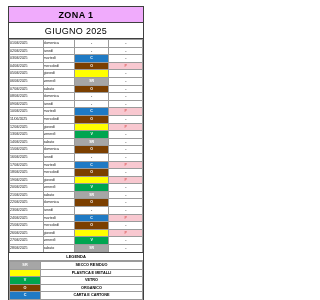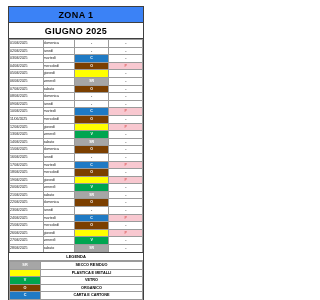--- a/index.html
+++ b/index.html
@@ -14,33 +14,33 @@
   .frame{
     position:absolute;left:8px;top:6px;width:136px;
     border:1px solid #3f3f3f;
     box-sizing:border-box;
   }
 
   .title-row{
     height:15px;
     border-bottom:1px solid #3f3f3f;
     display:flex;align-items:center;justify-content:center;
-    background:#3b82f6;
+    background:#f0abfc;
   }
   .title-row .t{
     font-size:9px;font-weight:bold;color:#000;letter-spacing:.4px;
   }
   .month-row{
     height:15px;
     border-bottom:1px solid #3f3f3f;
     display:flex;align-items:center;justify-content:center;
     background:#ffffff;
   }
   .month-row .t{
-    font-size:9px;font-weight:bold;color:#000;letter-spacing:.3px;
+    font-size:9px;font-weight:normal;color:#000;letter-spacing:.3px;
   }
 
   table.cal{
     border-collapse:collapse;
     width:100%;
     table-layout:fixed;
   }
   table.cal td{
     height:6.6px;
     padding:0;

